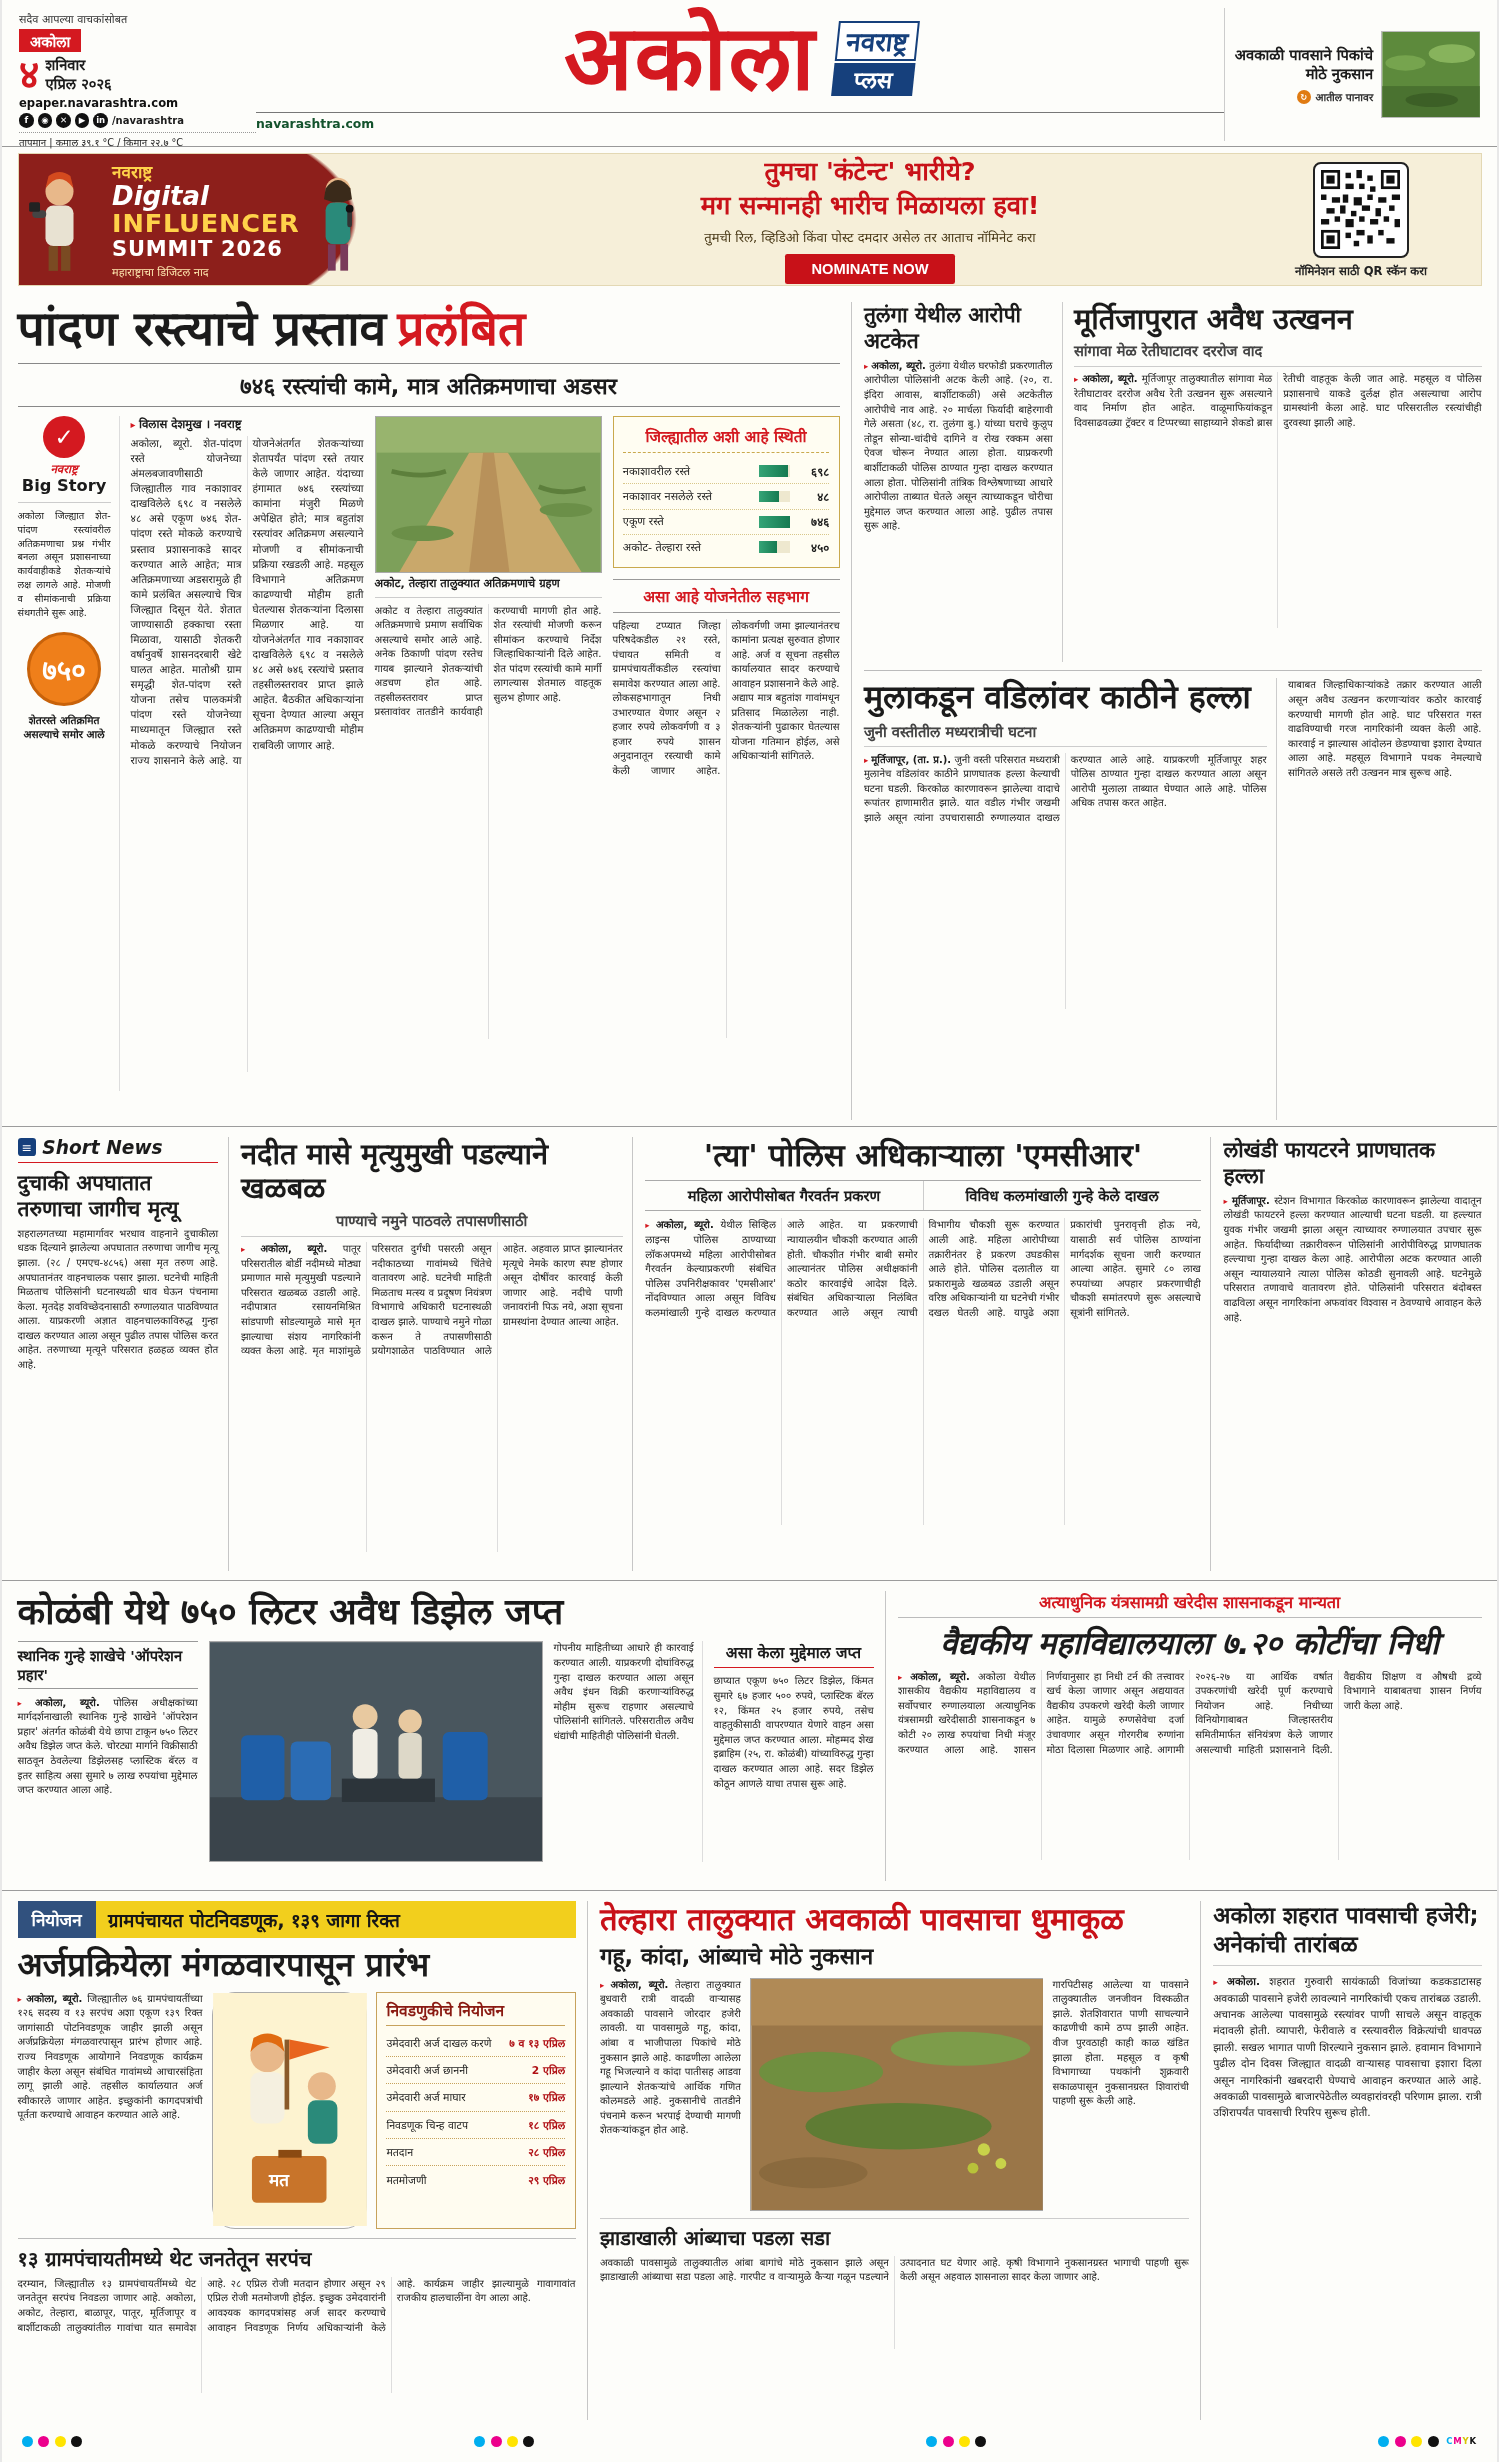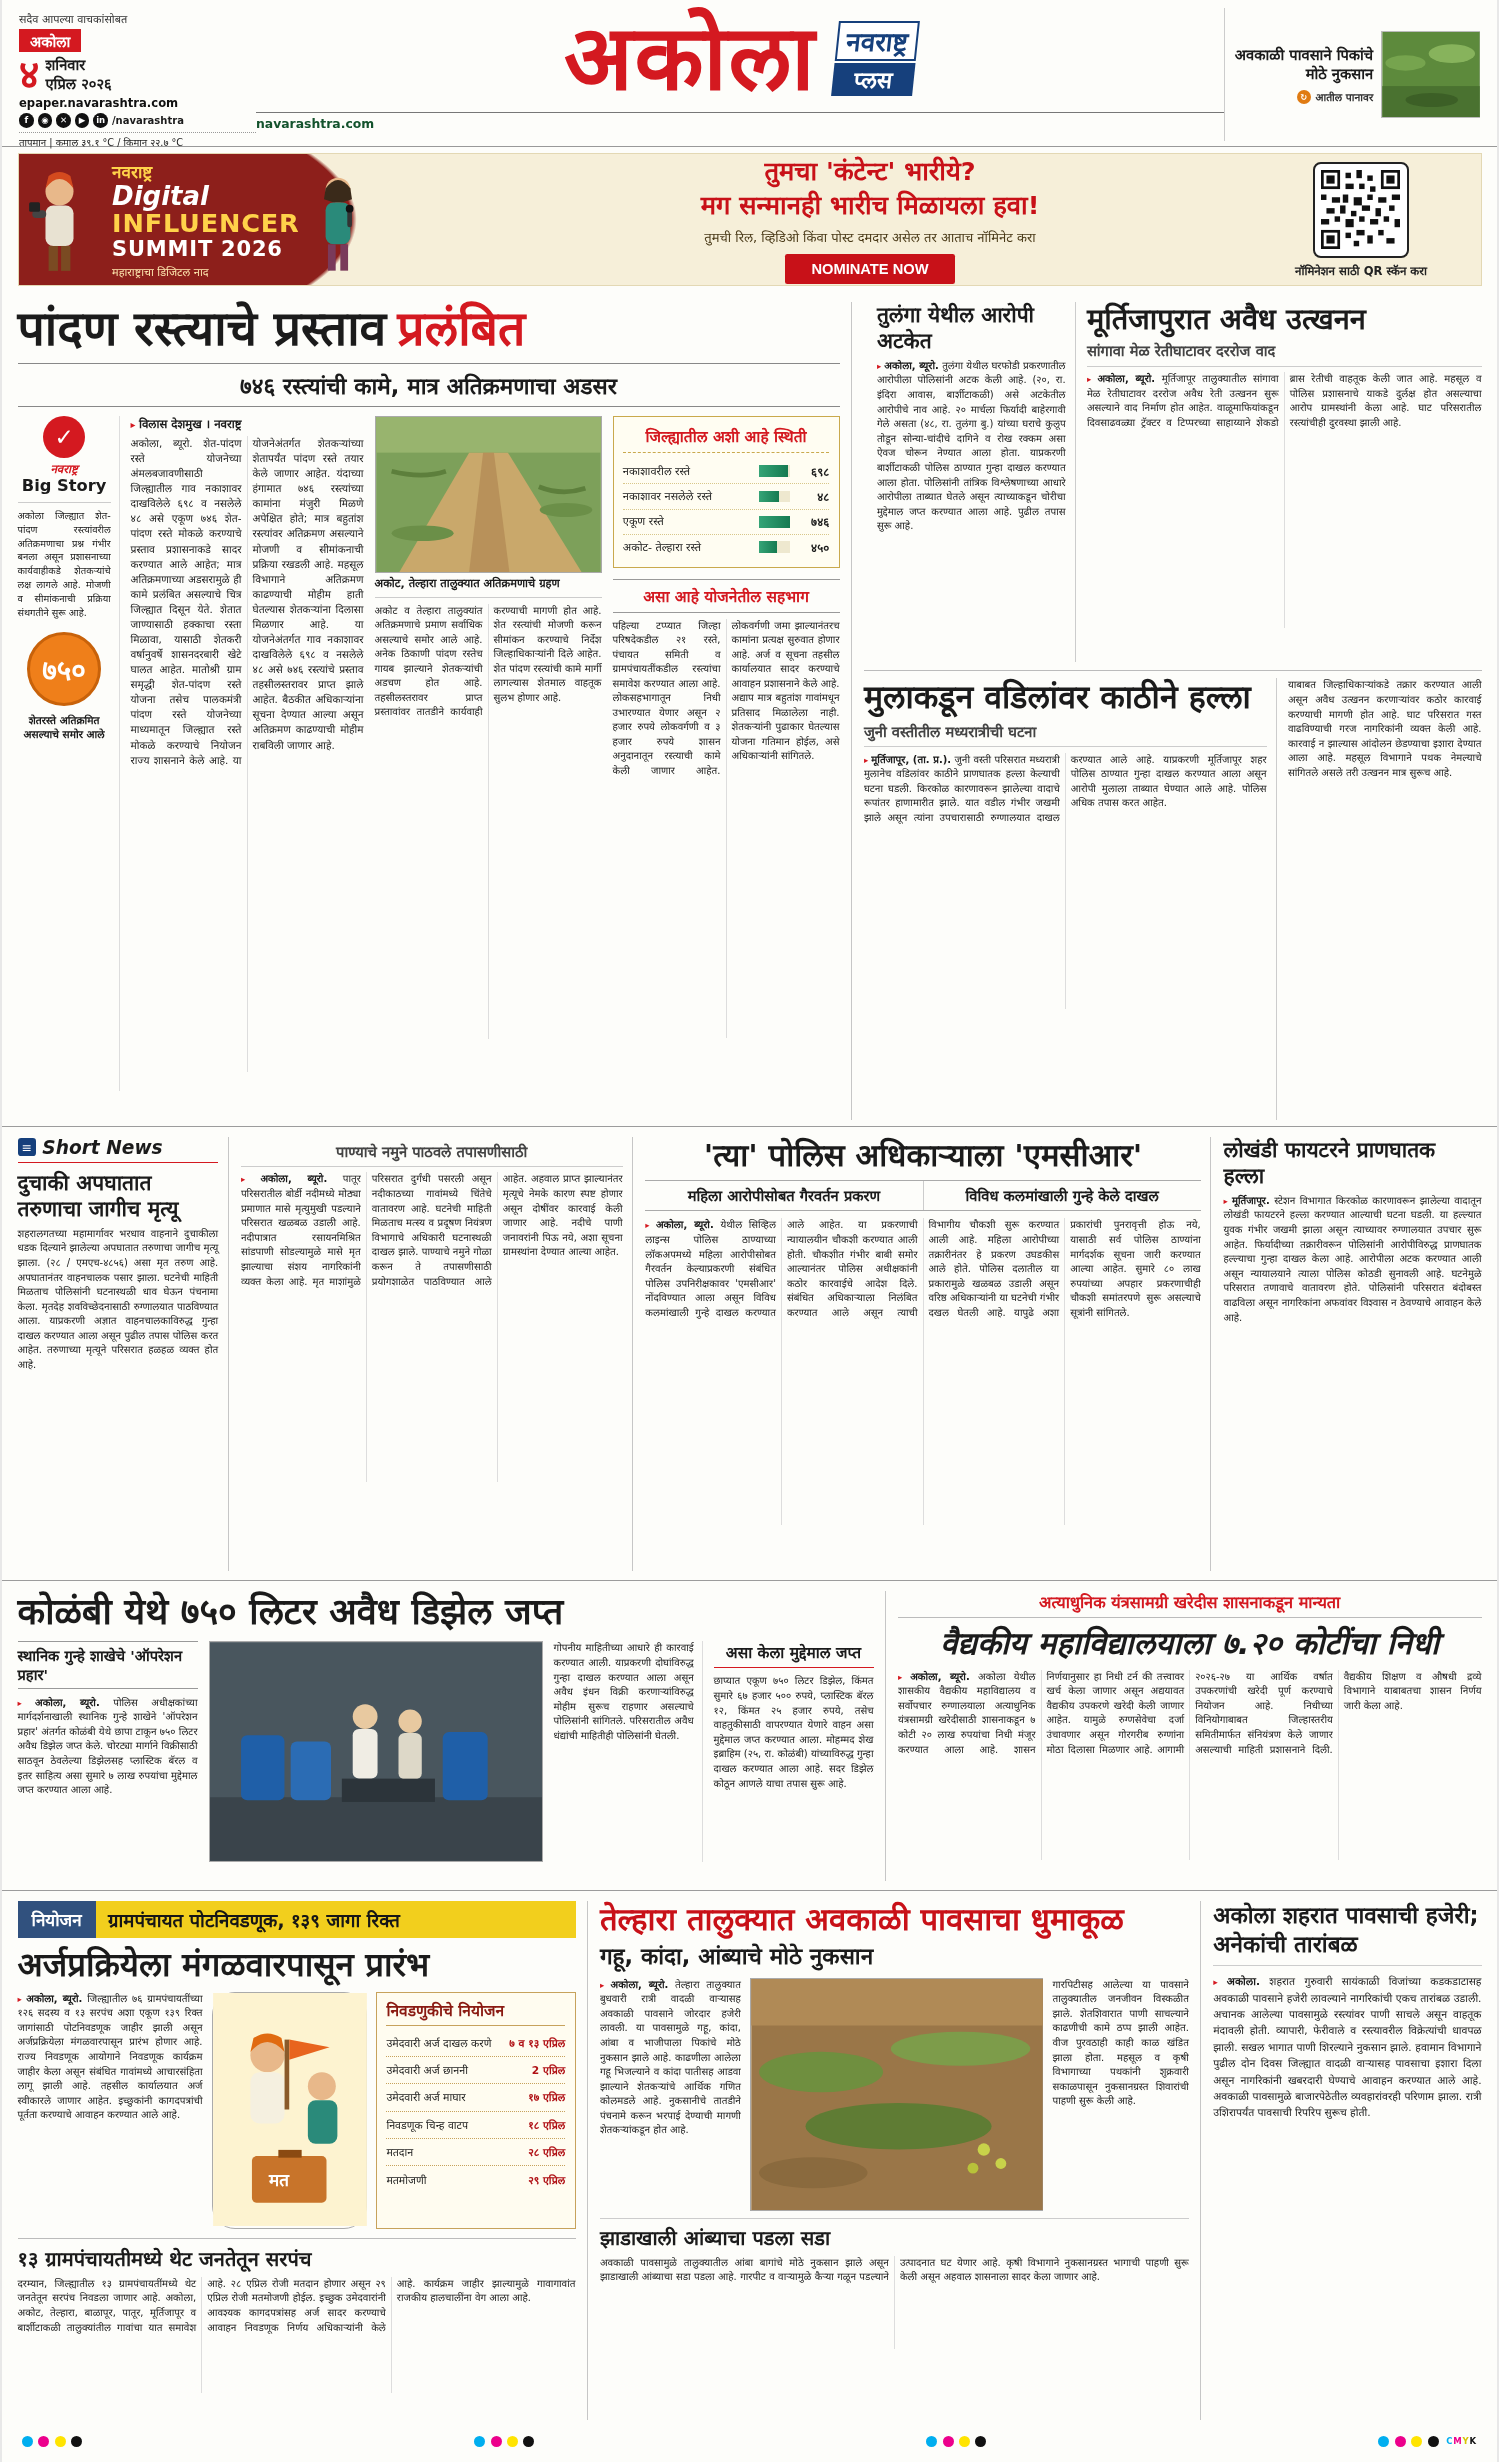--- a/index.html
+++ b/index.html
@@ -99,21 +99,21 @@
   .bar { height:11.6px; background:linear-gradient(90deg,#35a477,#157a51); }
   .stat-val { font-size:11.6px; font-weight:bold; width:33px; text-align:right; }
   .scheme-box { margin-top:11px; }
   .scheme-title { color:#d41920; font-weight:bold; font-size:15.5px; text-align:center; border-top:0.8px solid #999;
                   border-bottom:0.8px solid #999; padding:4.7px 0; margin-bottom:6.2px; }
   .scheme-body { font-size:10px; line-height:1.45; height:419px; }
 
   
   .right-stories { flex:1; display:flex; flex-direction:column; }
   .rs-top { display:flex; gap:11px; border-bottom:0.8px solid #bbb; padding-bottom:7.8px; height:369px; }
-  .tulanga { width:199px; border-right:0.8px solid #ccc; padding-right:9.3px;margin-left:13px; }
+  .tulanga { width:199px; border-right:0.8px solid #ccc; padding-right:9.3px; }
   .st-head-sm { font-size:21px; font-weight:bold; line-height:1.25; margin-bottom:4.7px; }
   .st-body { font-size:10px; line-height:1.46; }
   .mining { flex:1; }
   .st-head-md { font-size:29px; font-weight:bold; line-height:1.2; }
   .st-deck { font-size:14.7px; font-weight:bold; color:#444; border-bottom:0.8px solid #ccc; padding:3.9px 0 5.4px; margin-bottom:5.4px; }
   .rs-bottom { display:flex; gap:11px; padding-top:7.8px; flex:1; }
   .stick { width:413px; border-right:0.8px solid #ccc; padding-right:9.3px; }
   .st-head-lg { font-size:32px; font-weight:bold; line-height:1.2; }
   .mining-cont { flex:1; }
 
@@ -450,20 +450,21 @@
     <article class="short-news hairline-r">
       <div class="sn-header">
         <span class="sn-ic"></span>
         <span class="sn-title">Short News</span>
       </div>
       <h3 class="st-head-sm">दुचाकी अपघातात तरुणाचा जागीच मृत्यू</h3>
       <div class="sm-body jt">शहरालगतच्या महामार्गावर भरधाव वाहनाने दुचाकीला धडक दिल्याने झालेल्या अपघातात तरुणाचा जागीच मृत्यू झाला. (२८ / एमएच-४८५६) असा मृत तरुण आहे. अपघातानंतर वाहनचालक पसार झाला. घटनेची माहिती मिळताच पोलिसांनी घटनास्थळी धाव घेऊन पंचनामा केला. मृतदेह शवविच्छेदनासाठी रुग्णालयात पाठविण्यात आला. याप्रकरणी अज्ञात वाहनचालकाविरुद्ध गुन्हा दाखल करण्यात आला असून पुढील तपास पोलिस करत आहेत. तरुणाच्या मृत्यूने परिसरात हळहळ व्यक्त होत आहे.</div>
     </article>
 
     <article class="fish hairline-r">
+      <h2 class="st-head-md">नदीत मासे मृत्युमुखी पडल्याने खळबळ</h2>
       <div class="st-deck" style="text-align:center"><span>पाण्याचे नमुने पाठवले तपासणीसाठी</span></div>
       <div class="sm-body c3 jt" style="height:310px">
         <span class="dateline">अकोला, ब्यूरो.</span>
         <span>पातूर परिसरातील बोर्डी नदीमध्ये मोठ्या प्रमाणात मासे मृत्युमुखी पडल्याने परिसरात खळबळ उडाली आहे. नदीपात्रात रसायनमिश्रित सांडपाणी सोडल्यामुळे मासे मृत झाल्याचा संशय नागरिकांनी व्यक्त केला आहे. मृत माशांमुळे परिसरात दुर्गंधी पसरली असून नदीकाठच्या गावांमध्ये चिंतेचे वातावरण आहे. घटनेची माहिती मिळताच मत्स्य व प्रदूषण नियंत्रण विभागाचे अधिकारी घटनास्थळी दाखल झाले. पाण्याचे नमुने गोळा करून ते तपासणीसाठी प्रयोगशाळेत पाठविण्यात आले आहेत. अहवाल प्राप्त झाल्यानंतर मृत्यूचे नेमके कारण स्पष्ट होणार असून दोषींवर कारवाई केली जाणार आहे. नदीचे पाणी जनावरांनी पिऊ नये, अशा सूचना ग्रामस्थांना देण्यात आल्या आहेत.</span>
       </div>
     </article>
 
     <article class="mcr hairline-r">
       <h2 class="mcr-head">'त्या' पोलिस अधिकाऱ्याला 'एमसीआर'</h2>
       <div class="mcr-decks">

